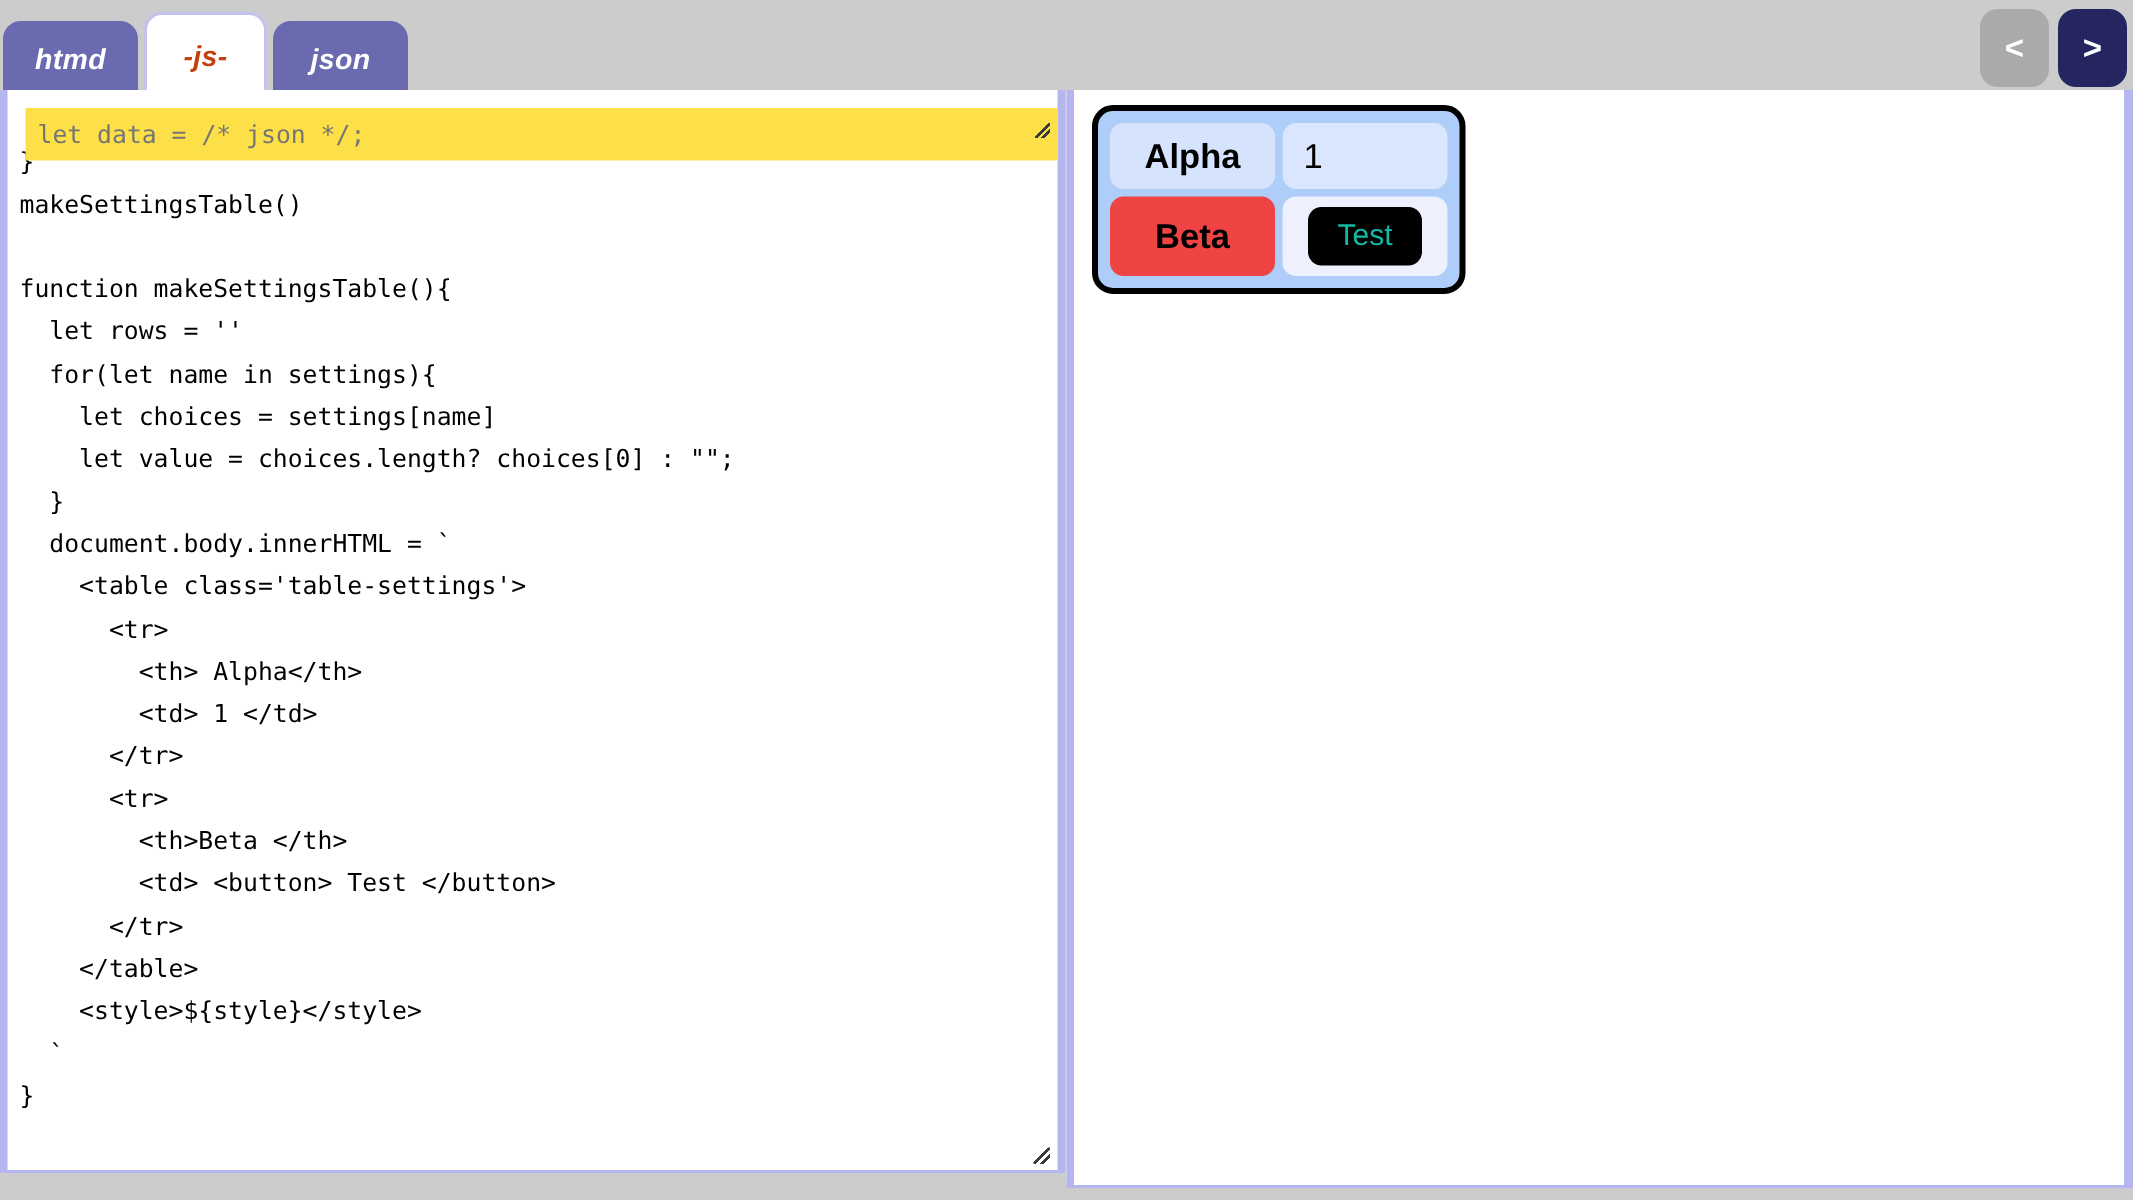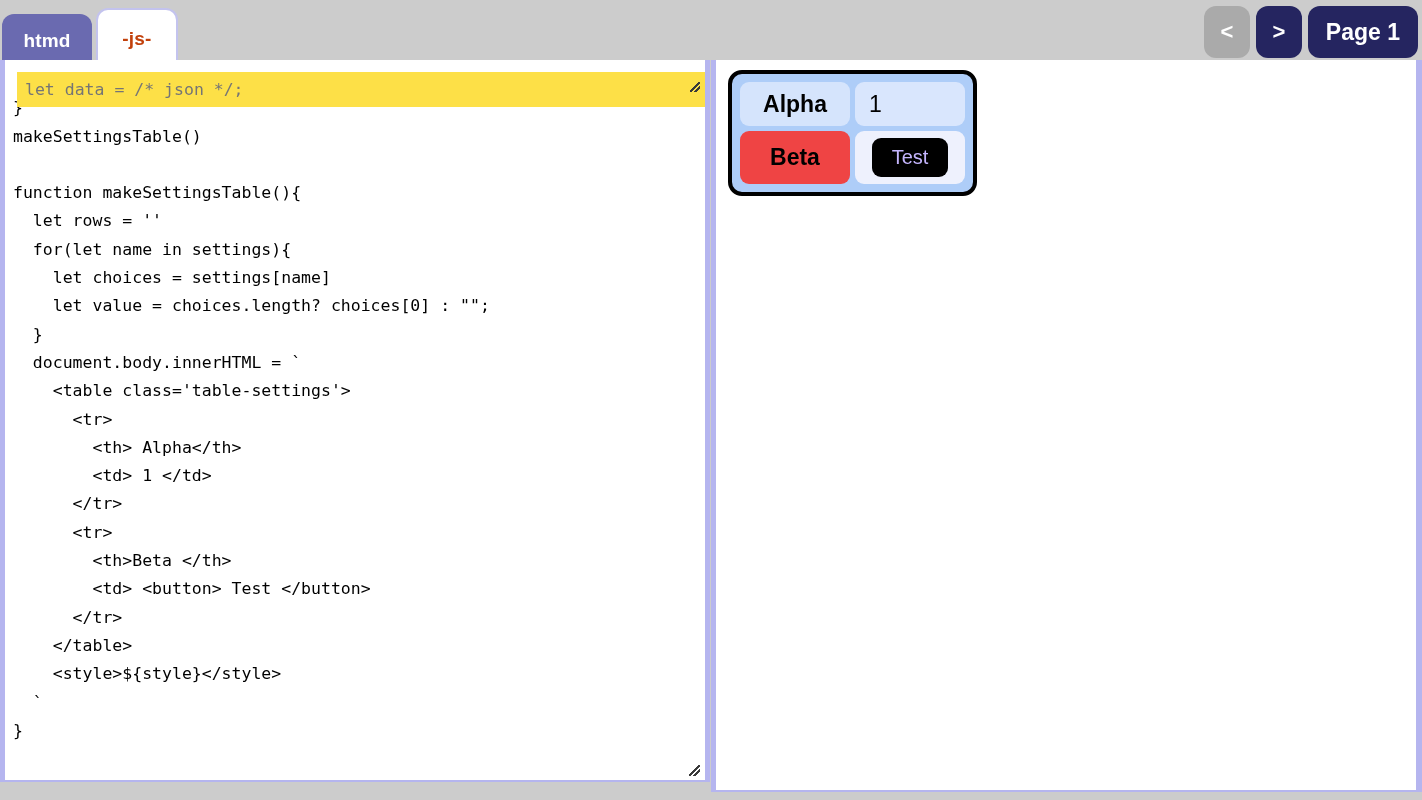--- a/index.html
+++ b/index.html
@@ -44,20 +44,21 @@
     font-size: 19px;
     font-weight: bold;
     border: none;
     border-radius: 12px 12px 0 0;
     display: flex;
     align-items: center;
     justify-content: center;
     cursor: pointer;
     letter-spacing: 0.2px;
     font-family: "Liberation Sans", sans-serif;
+    font-style: italic;
   }
 
   .tab.active {
     background: #ffffff;
     color: #c2410c;
     border: 2px solid #c3c3ee;
     border-bottom: none;
     height: 60px;
     min-width: 82px;
   }
@@ -237,45 +238,45 @@
     font-weight: normal;
     text-align: left;
     min-width: 110px;
   }
 
   .settings-table tr:last-child th { background: #ef4444; }
   .settings-table tr:last-child td { background: #eef1fd; text-align: center; }
 
   .test-button {
     background: #000000;
-    color: #c4b5fd;
+    color: #14b8a6;
     border: none;
     border-radius: 9px;
     font-size: 20px;
     font-family: "Liberation Sans", sans-serif;
     padding: 8px 20px;
     cursor: pointer;
   }
 </style>
 </head>
 <body>
 
 <div id="app">
 
   <div class="topbar">
 
     <div class="tabs">
       <button class="tab">htmd</button>
       <button class="tab active">-js-</button>
+      <button class="tab">json</button>
     </div>
 
     <div class="navgroup">
       <button class="navbtn disabled">&lt;</button>
       <button class="navbtn">&gt;</button>
-      <button class="navbtn page">Page 1</button>
     </div>
 
   </div>
 
   <div class="editor-pane">
 
     <textarea class="code-area" spellcheck="false" style="">  'beta' : words('a b c d e')
 }
 makeSettingsTable()
 

